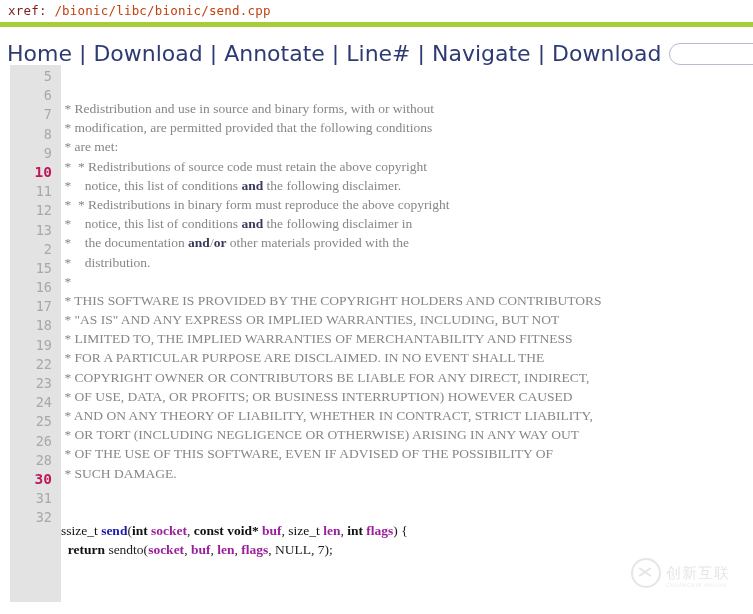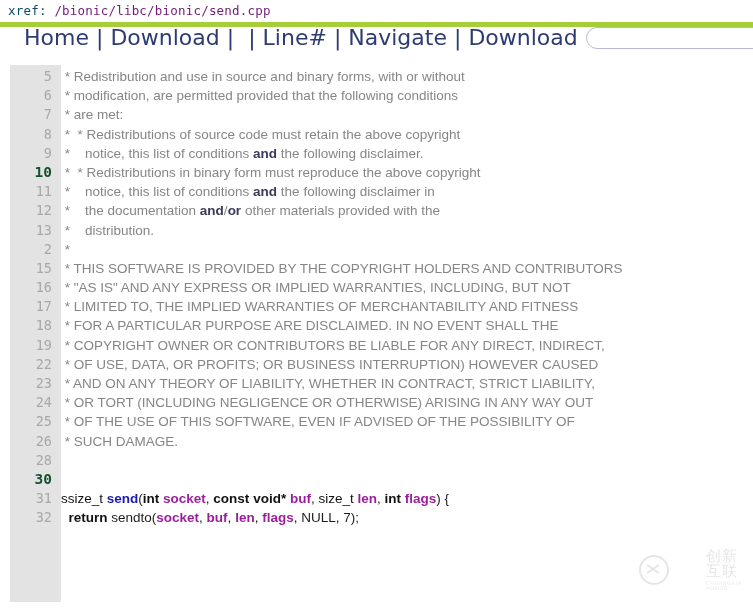--- a/index.html
+++ b/index.html
@@ -19,35 +19,35 @@
   .xref-bar {
     height: 22px;
     padding: 3px 0 0 8px;
     box-sizing: border-box;
     font-family: "DejaVu Sans Mono", monospace;
     font-size: 12.5px;
     color: #1b1b1b;
     white-space: nowrap;
     letter-spacing: 0.2px;
   }
-  .xref-label { color: #0c4a6e; }
-  .xref-path { color: #701a75; }
+  .xref-label { color: #7f1d1d; }
+  .xref-path { color: #c2410c; }
 
   .green-rule {
     height: 5px;
     background: #a6ce39;
     width: 753px;
   }
 
   
   .navbar {
     height: 38px;
     display: flex;
-    align-items: flex-start;
-    padding-left: 24px;
+    align-items: flex-end;
+    padding-left: 7px;
     box-sizing: border-box;
     background: #ffffff;
     white-space: nowrap;
     overflow: hidden;
   }
   .nav-link {
     font-family: "DejaVu Sans", sans-serif;
     font-size: 22px;
     color: #2e3b73;
     text-decoration: none;
@@ -114,55 +114,55 @@
     padding-right: 9px;
     font-family: "DejaVu Sans Mono", monospace;
     font-size: 13.5px;
     line-height: 19.2px;
     color: #a8a8a8;
     background: transparent;
     user-select: none;
     cursor: pointer;
   }
   .lnum.major {
-    color: #14532d;
+    color: #be185d;
     font-weight: bold;
     font-size: 14.5px;
   }
   .ltext {
-    font-family: Liberation Sans, sans-serif;
+    font-family: Liberation Serif, serif;
     font-size: 13.5px;
     line-height: 19.2px;
     white-space: pre;
     color: #1d1d1d;
     flex: 1;
     overflow: hidden;
+    margin-top: 32px;
   }
   .cmt   { color: #868686; }
   .cmtkw { color: #3a3a5c; font-weight: bold; }
   .pre   { color: #111111; font-weight: bold; }
   .inc   { color: #8a8a8a; }
   .type  { color: #111111; }
   .kw    { color: #111111; font-weight: bold; }
   .fn    { color: #1a1ab0; font-weight: bold; }
   .var   { color: #9b1f9b; font-weight: bold; }
   .plain { color: #1d1d1d; }
 
   
   .watermark {
     position: absolute;
-    right: 6px;
+    right: 14px;
     bottom: 14px;
     width: 108px;
     height: 36px;
     display: flex;
-    align-items: center;
+    align-items: flex-end;
     opacity: 0.35;
     pointer-events: none;
-    gap: 32px;
   }
   .wm-circle {
     width: 26px; height: 26px;
     border: 2px solid #b6b6b6;
     border-radius: 50%;
     position: relative;
     margin-right: 5px;
     flex: none;
   }
   .wm-circle::before {
@@ -207,20 +207,21 @@
   <span class="xref-label">xref:</span>
   <span class="xref-path">/bionic/libc/bionic/send.cpp</span>
 </div>
 <div class="green-rule"></div>
 
 <div class="navbar">
   <a class="nav-link">Home</a>
   <span class="nav-sep">|</span>
   <a class="nav-link">Download</a>
   <span class="nav-sep">|</span>
+  <a class="nav-link">Annotate</a>
   <span class="nav-sep">|</span>
   <a class="nav-link">Line#</a>
   <span class="nav-sep">|</span>
   <a class="nav-link">Navigate</a>
   <span class="nav-sep">|</span>
   <a class="nav-link">Download</a>
   <input class="search-box" type="text" placeholder="" style="">
 </div>
 
 <div class="code-area">

